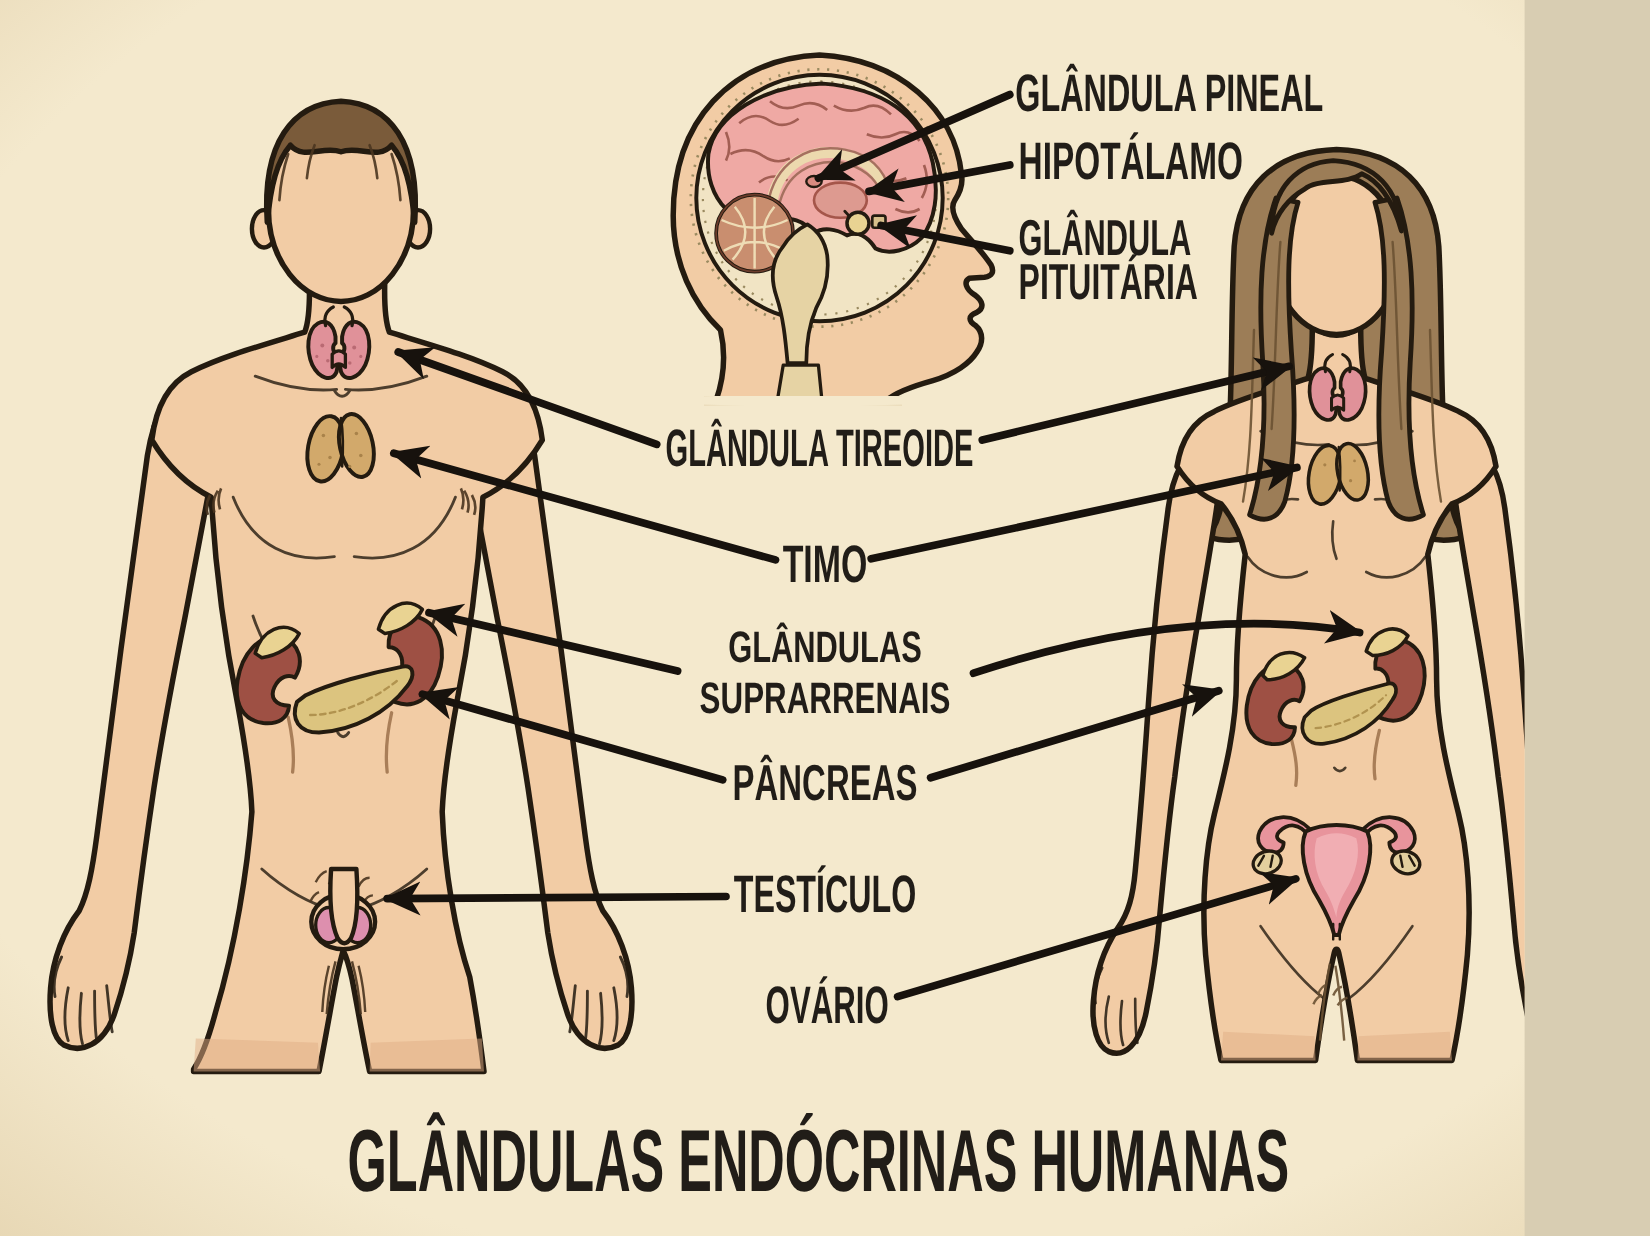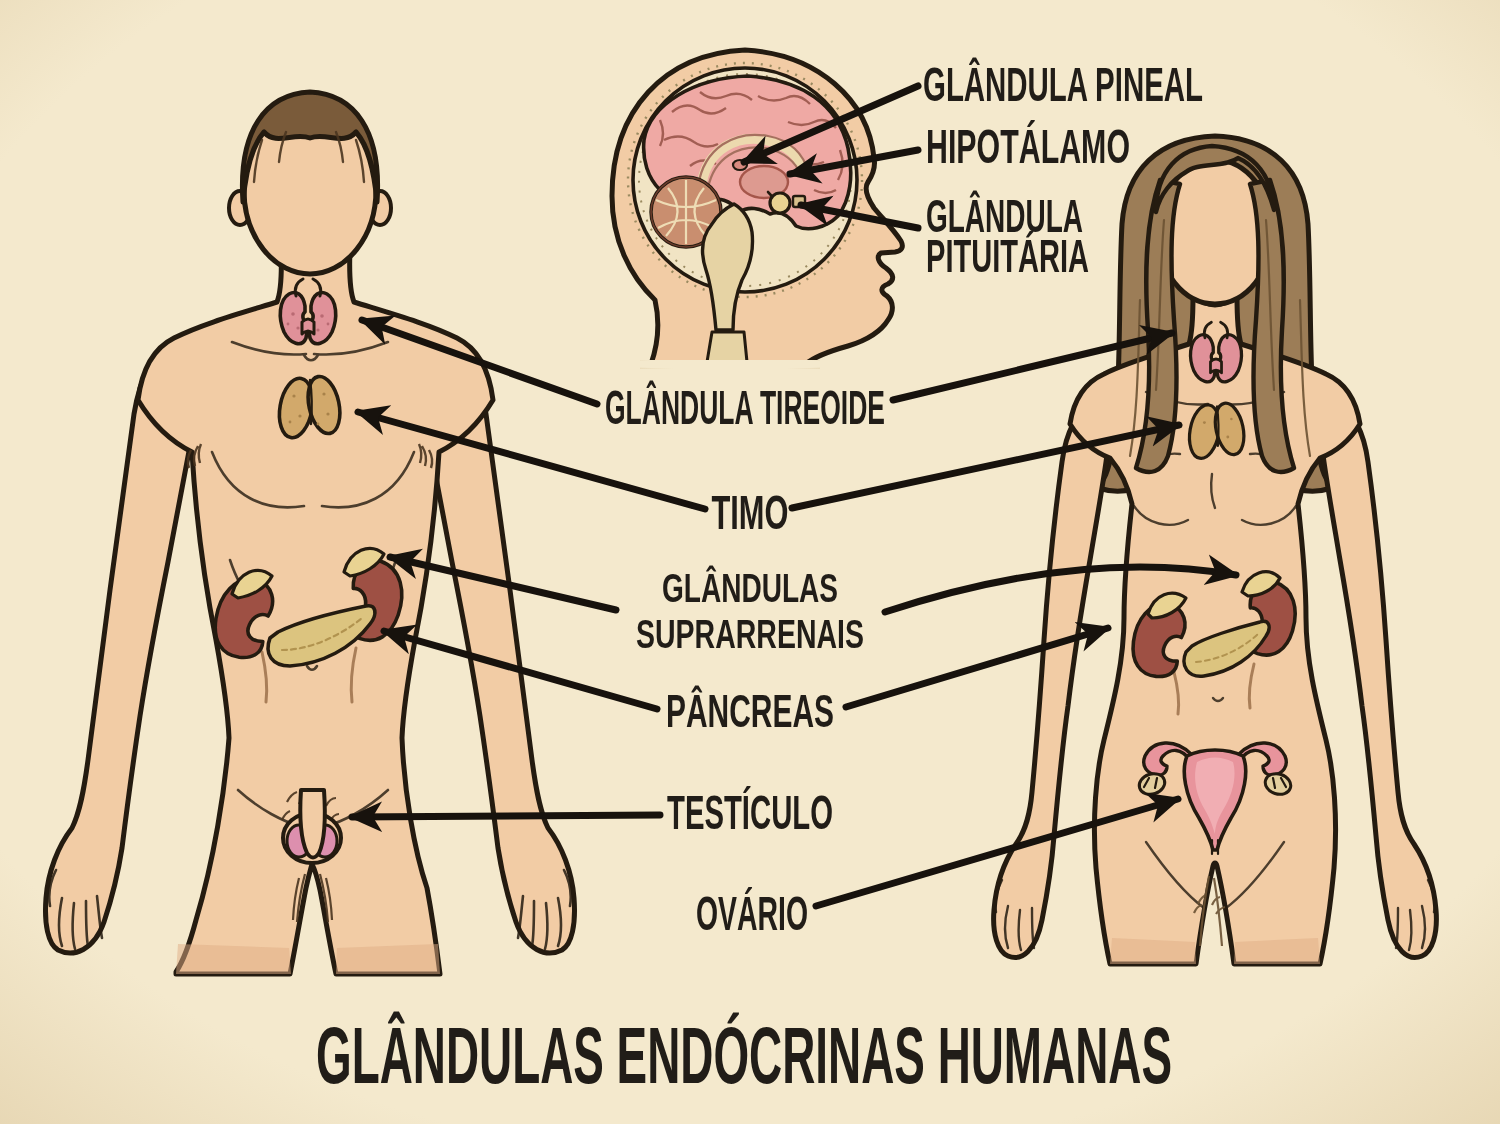--- a/index.html
+++ b/index.html
@@ -1,16 +1,16 @@
 <!DOCTYPE html>
 <html style="--background: #f4e9cd; --background-edge: #e7d7b4; --text: #211d18; --arrow: #17120d; --outline: #241b10; --skin: #f2cca5; --skin-shade: #dfae85; --hair-male: #7a5b3a; --hair-male-dark: #4a3520; --hair-female: #9c7d57; --hair-female-dark: #6b5233; --thyroid: #e09199; --thymus: #d2a96b; --kidney: #9e5044; --adrenal: #e9d392; --pancreas-organ: #dcc47f; --uterus: #e8949c; --ovary-organ: #e3cf9e; --testis: #dd8fae; --brain: #efa9a4; --cerebellum: #c98e6f; --skull-band: #f1e4c4; --brainstem: #e6d3a4;"><head>
 <meta charset="utf-8">
 <style>
   html,body{margin:0;padding:0;background:#d8cdb2;}
-  .canvas{position:relative;width:1500px;height:1124px;overflow:hidden;
+  .canvas{position:relative;width:1386px;height:1124px;overflow:hidden;
           font-family:"Liberation Sans",sans-serif;}
   svg{display:block}
   text{font-family:"Liberation Sans",sans-serif;font-weight:bold;
        fill:var(--text,#211d18);}
   .outline{stroke:var(--outline,#241b10);stroke-linecap:round;stroke-linejoin:round;}
   .noStroke{stroke:none;}
 </style>
 </head>
 <body>
 

